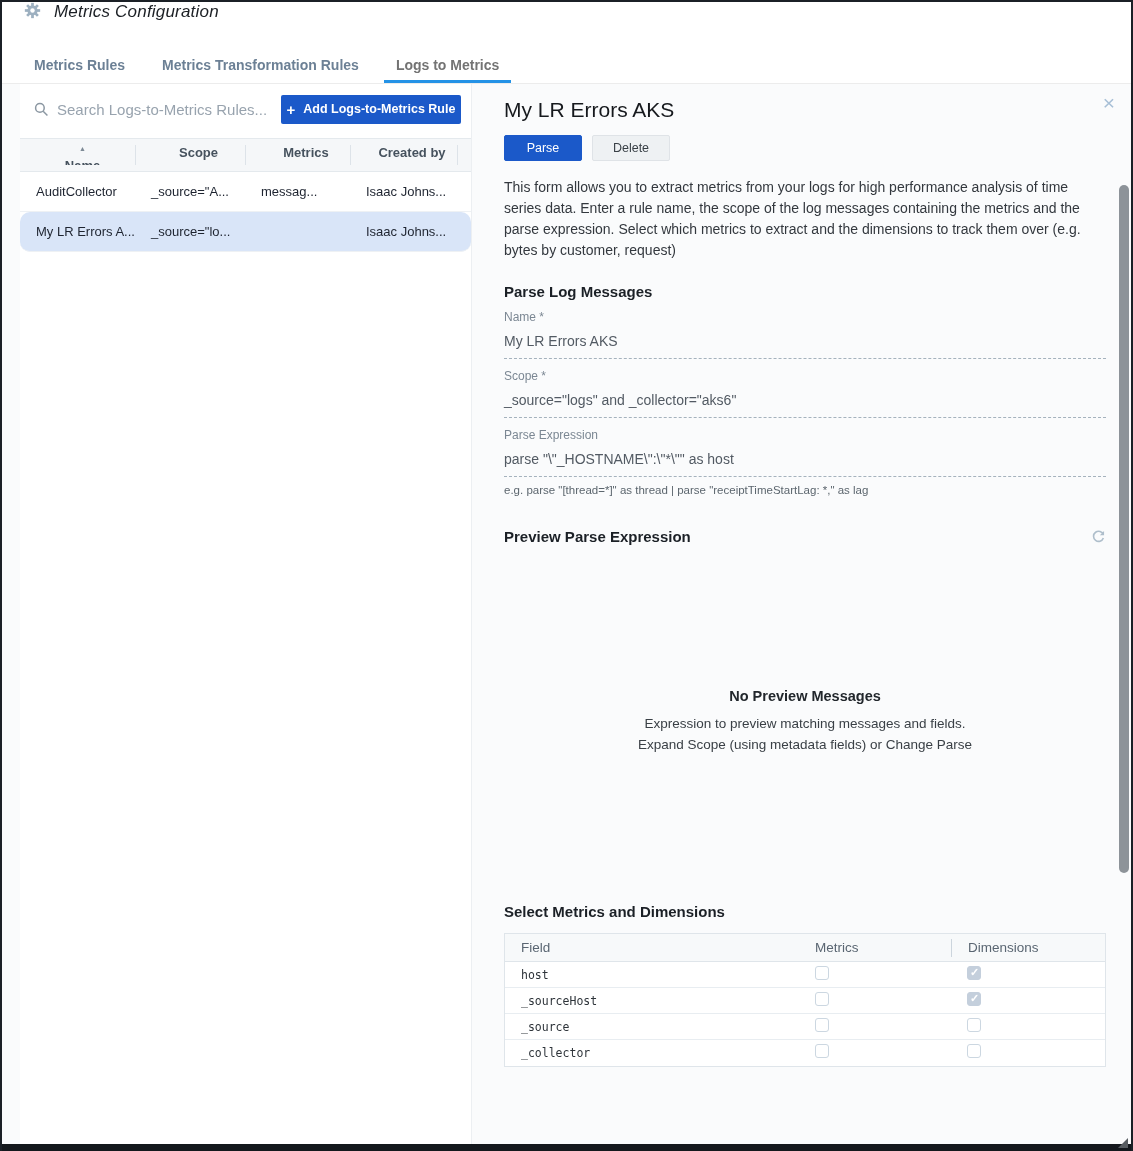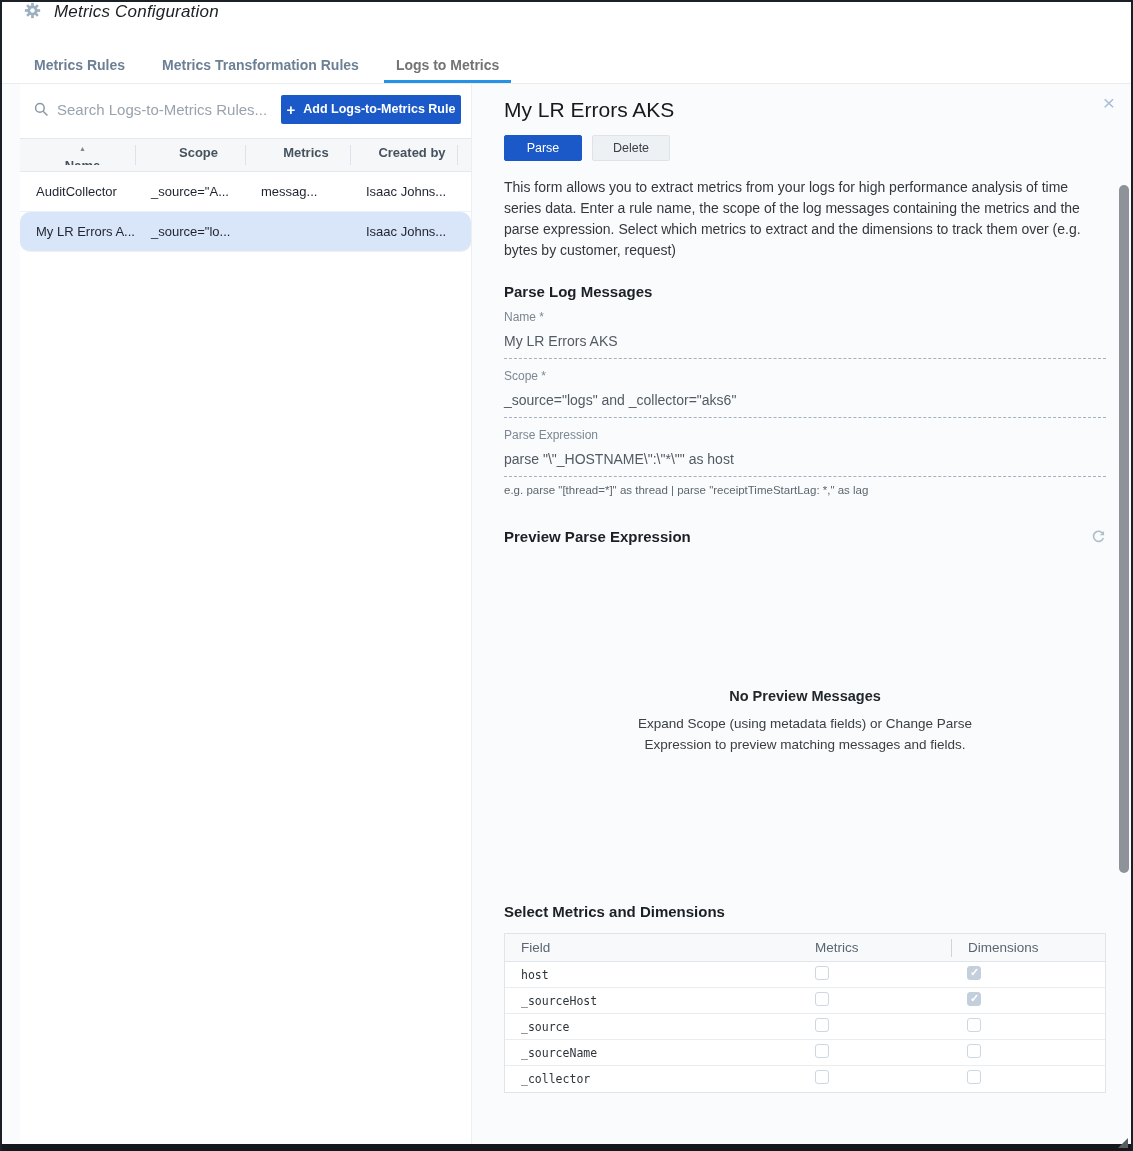--- a/index.html
+++ b/index.html
@@ -204,22 +204,22 @@
         <div class="section-heading">Preview Parse Expression</div>
         <svg class="refresh-icon" viewBox="0 0 16 16">
           <path d="M13.2 9.6 A 5.4 5.4 0 1 1 13.2 6" fill="none" stroke="#aebecb" stroke-width="1.7"></path>
           <path d="M13.9 2.2 v4.4 h-4.4 z" fill="#aebecb"></path>
         </svg>
       </div>
 
       <div class="preview-empty">
         <div class="pe-title">No Preview Messages</div>
         <div class="pe-lines">
+          <div class="pe-line">Expression to preview matching messages and fields.</div>
           <div class="pe-line">Expand Scope (using metadata fields) or Change Parse</div>
-          <div class="pe-line">Expression to preview matching messages and fields.</div>
         </div>
       </div>
 
       <div class="section-heading sh-metrics">Select Metrics and Dimensions</div>
 
       <div class="mtable">
         <div class="mheader">
           <div class="mc-field">Field</div>
           <div class="mc-metrics">Metrics</div>
           <div class="mc-dims">Dimensions</div>
@@ -234,25 +234,20 @@
               <div class="mc-field mfield">_sourceHost</div>
               <div class="mc-metrics"><span class="cb"></span></div>
               <div class="mc-dims"><span class="cb checked"></span></div>
             </div>
             <div class="mrow">
               <div class="mc-field mfield">_source</div>
               <div class="mc-metrics"><span class="cb"></span></div>
               <div class="mc-dims"><span class="cb"></span></div>
             </div>
             <div class="mrow">
-              <div class="mc-field mfield">_sourceName</div>
-              <div class="mc-metrics"><span class="cb"></span></div>
-              <div class="mc-dims"><span class="cb"></span></div>
-            </div>
-            <div class="mrow">
               <div class="mc-field mfield">_collector</div>
               <div class="mc-metrics"><span class="cb"></span></div>
               <div class="mc-dims"><span class="cb"></span></div>
             </div>
           </div>
       </div>
     </div>
 
     <div class="scroll-thumb"></div>
   </div>

